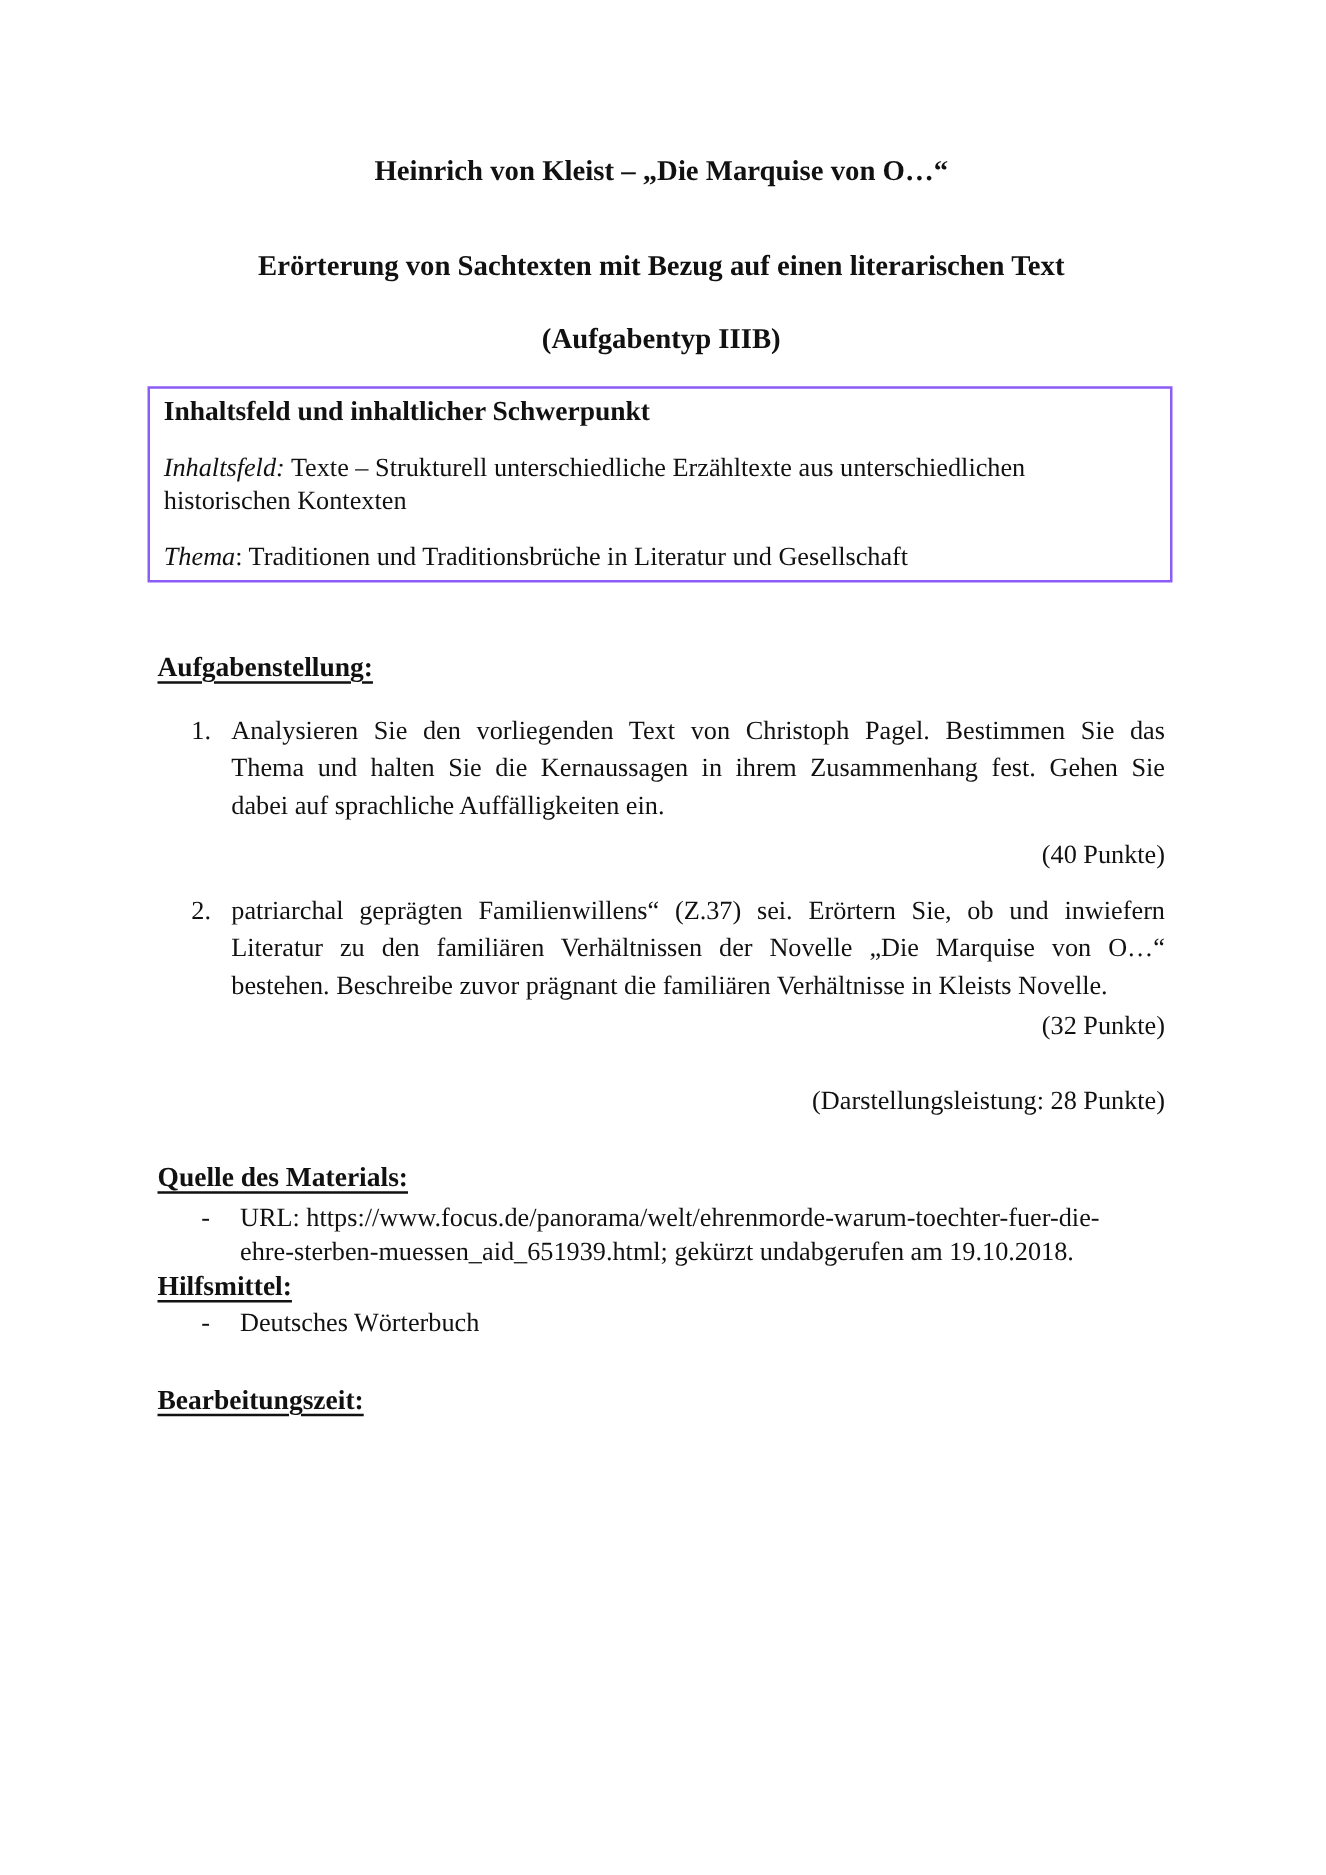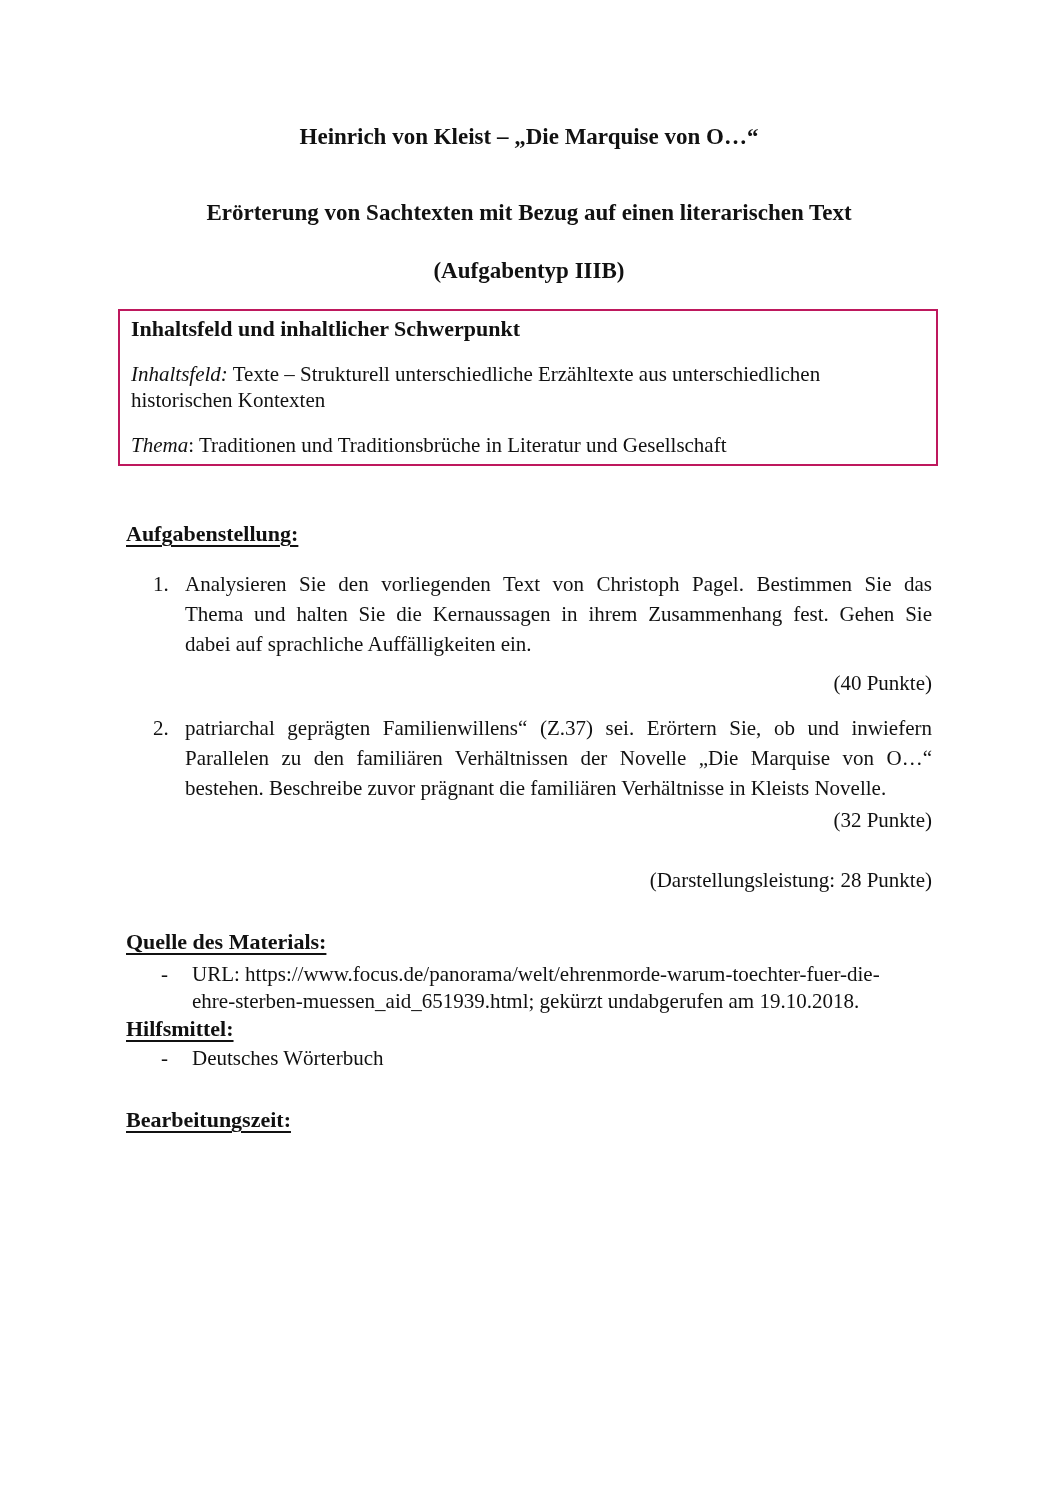--- a/index.html
+++ b/index.html
@@ -26,21 +26,21 @@
   }
   .title-2 { margin-top:48px; }
   .title-3 { margin-top:30px; }
 
   
   .info-box {
     box-sizing:border-box;
     margin-top:24px;
     margin-left:-8px;
     width:820px;
-    border:2px solid #be185d;
+    border:2px solid #8b5cf6;
     padding:5px 12px 6px 11px;
     line-height:26px;
   }
   .info-box .box-heading { font-weight:bold; font-size:22px; margin:0; }
   .info-box p { margin:19px 0 0 0; }
   .italic { font-style:italic; }
   .pre-line { white-space:pre-line; }
 
   
   .section-heading {
@@ -108,21 +108,21 @@
           <div>Thema und halten Sie die Kernaussagen in ihrem Zusammenhang fest. Gehen Sie</div>
           <div>dabei auf sprachliche Auffälligkeiten ein.</div>
         </div>
     </div>
     <div class="points points-1">(40 Punkte)</div>
 
     <div class="task-row task-2">
       <div class="task-num">2.</div>
       <div class="task-text justify-lines">
           <div>patriarchal geprägten Familienwillens“ (Z.37) sei. Erörtern Sie, ob und inwiefern</div>
-          <div>Parallelen zu den familiären Verhältnissen der Novelle „Die Marquise von O…“</div>
+          <div>Literatur zu den familiären Verhältnissen der Novelle „Die Marquise von O…“</div>
           <div>bestehen. Beschreibe zuvor prägnant die familiären Verhältnisse in Kleists Novelle.</div>
         </div>
     </div>
     <div class="points points-2">(32 Punkte)</div>
 
     <div class="darstellung">(Darstellungsleistung: 28 Punkte)</div>
 
     <div class="section-heading heading-quelle">
       <span>Quelle des Materials:</span>
     </div>

